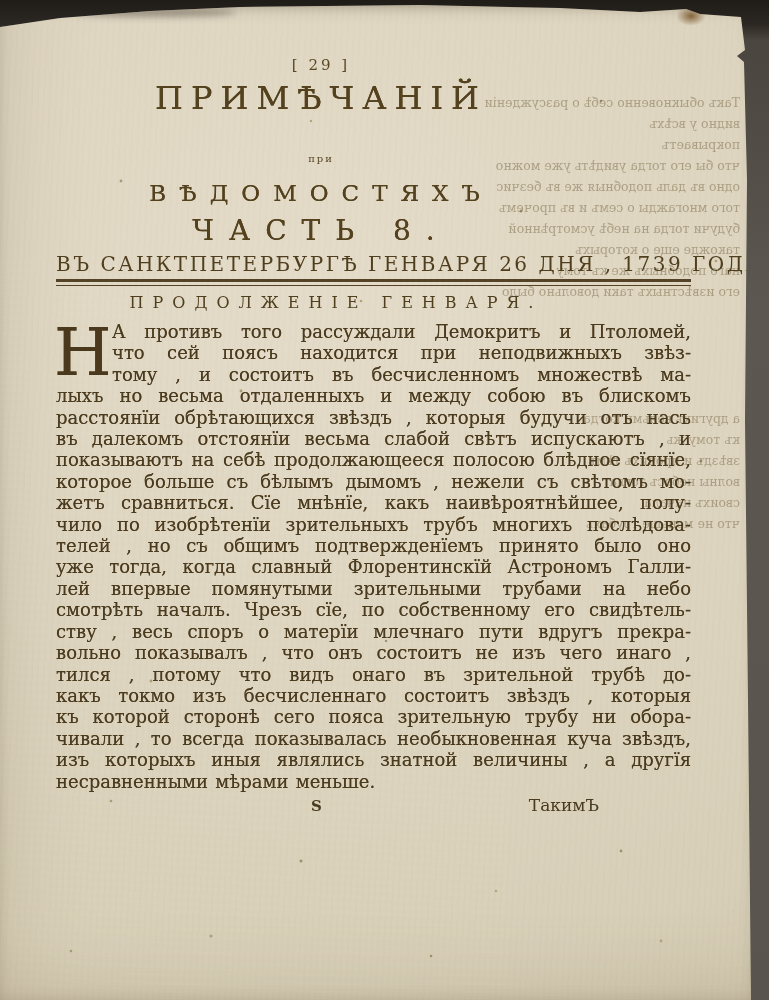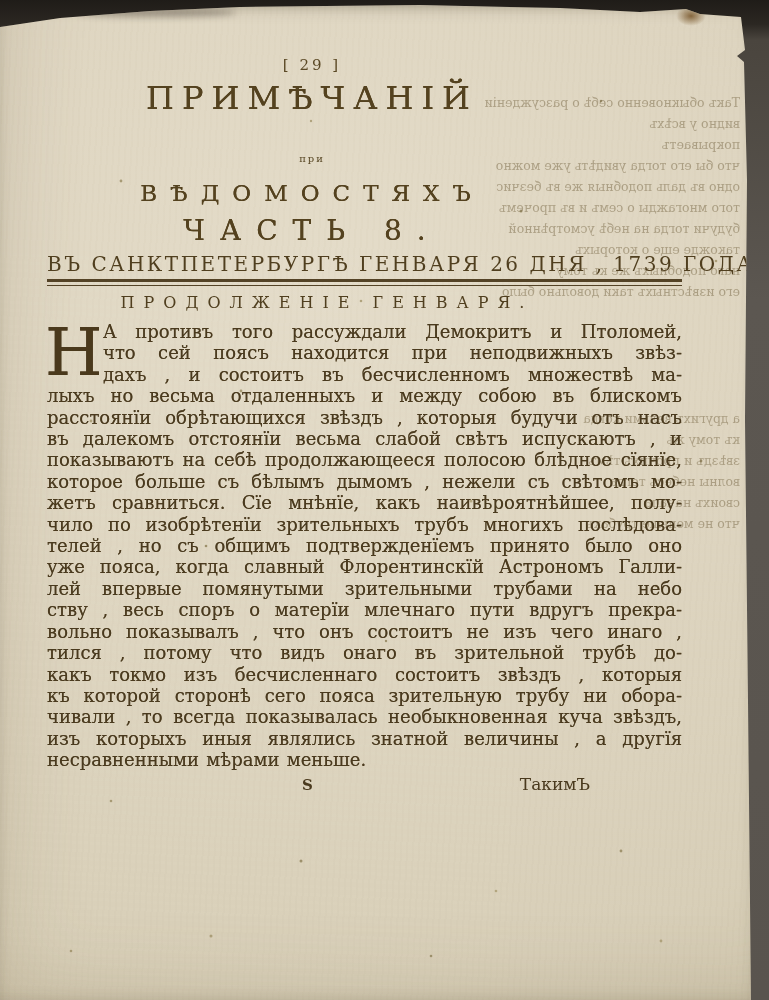--- a/index.html
+++ b/index.html
@@ -33,21 +33,21 @@
     position:absolute;inset:0;pointer-events:none;opacity:.55;
     background:
       repeating-linear-gradient(93deg, rgba(120,105,70,.035) 0 2px, transparent 2px 6px),
       repeating-linear-gradient(3deg, rgba(255,255,255,.03) 0 3px, transparent 3px 8px);
     clip-path:inherit;
   }
   .stain-tr{position:absolute;left:676px;top:6px;width:30px;height:20px;
     background:radial-gradient(ellipse at center, rgba(112,76,30,.8) 0%, rgba(112,76,30,0) 70%);}
   .smudge-tl{position:absolute;left:76px;top:8px;width:160px;height:9px;border-radius:50%;
     background:rgba(52,44,33,.35);filter:blur(3px);}
-  .content{position:absolute;left:47px;top:0;width:635px;color:#4c3b1e;}
+  .content{position:absolute;left:56px;top:0;width:635px;color:#4c3b1e;}
   .center-col{width:530px;margin:0 auto 0 0;text-align:center;}
   .pageno{margin-top:56px;font-size:15px;letter-spacing:3px;color:#5a4824;}
   .title{font-size:32px;line-height:48px;letter-spacing:8px;color:#54421f;
     text-shadow:0 0 .6px #54421f;white-space:nowrap;}
   .pri{margin-top:28px;font-size:10px;line-height:18px;letter-spacing:2px;color:#564522;}
   .vedom{margin-top:12px;font-size:23px;line-height:27px;letter-spacing:13px;color:#54421f;text-shadow:0 0 .4px #54421f;}
   .part{margin-top:10px;font-size:28px;line-height:28px;letter-spacing:15px;color:#54421f;text-shadow:0 0 .4px #54421f;}
   .dateline{margin-top:9px;font-size:20px;line-height:20px;letter-spacing:2.5px;color:#503f1f;white-space:nowrap;}
   .rule{margin-top:5px;height:3px;border-top:3.5px solid #544326;border-bottom:1.3px solid #544326;}
   .sect{margin-top:6px;font-size:16px;line-height:22px;letter-spacing:9px;color:#503f1f;text-align:center;width:560px;white-space:nowrap;}
@@ -105,31 +105,32 @@
     </div>
     <div class="dateline">ВЪ САНКТПЕТЕРБУРГѢ ГЕНВАРЯ 26 ДНЯ , 1739 ГОДА.</div>
     <div class="rule"></div>
     <div class="sect">ПРОДОЛЖЕНІЕ ГЕНВАРЯ.</div>
 
     <div class="bodytext">
       <span class="dropcap">Н</span>
       <div class="lines">
           <div class="bodyline">А противъ того рассуждали Демокритъ и Птоломей,</div>
           <div class="bodyline">что сей поясъ находится при неподвижныхъ звѣз-</div>
-          <div class="bodyline">дахъ , и состоитъ въ бесчисленномъ множествѣ ма-</div>
+          <div class="bodyline">тому , и состоитъ въ бесчисленномъ множествѣ ма-</div>
           <div class="bodyline">лыхъ но весьма отдаленныхъ и между собою въ блискомъ</div>
           <div class="bodyline">расстоянїи обрѣтающихся звѣздъ , которыя будучи отъ насъ</div>
           <div class="bodyline">въ далекомъ отстоянїи весьма слабой свѣтъ испускаютъ , и</div>
           <div class="bodyline">показываютъ на себѣ продолжающееся полосою блѣдное сїянїе,</div>
           <div class="bodyline">которое больше съ бѣлымъ дымомъ , нежели съ свѣтомъ мо-</div>
           <div class="bodyline">жетъ сравниться. Сїе мнѣнїе, какъ наивѣроятнѣйшее, полу-</div>
           <div class="bodyline">чило по изобрѣтенїи зрительныхъ трубъ многихъ послѣдова-</div>
           <div class="bodyline">телей , но съ общимъ подтвержденїемъ принято было оно</div>
-          <div class="bodyline">уже пояса, когда славный Флорентинскїй Астрономъ Галли-</div>
+          <div class="bodyline">уже тогда, когда славный Флорентинскїй Астрономъ Галли-</div>
           <div class="bodyline">лей впервые помянутыми зрительными трубами на небо</div>
+          <div class="bodyline">смотрѣть началъ. Чрезъ сїе, по собственному его свидѣтель-</div>
           <div class="bodyline">ству , весь споръ о матерїи млечнаго пути вдругъ прекра-</div>
           <div class="bodyline">вольно показывалъ , что онъ состоитъ не изъ чего инаго ,</div>
           <div class="bodyline">тился , потому что видъ онаго въ зрительной трубѣ до-</div>
           <div class="bodyline">какъ токмо изъ бесчисленнаго состоитъ звѣздъ , которыя</div>
           <div class="bodyline">къ которой сторонѣ сего пояса зрительную трубу ни обора-</div>
           <div class="bodyline">чивали , то всегда показывалась необыкновенная куча звѣздъ,</div>
           <div class="bodyline">изъ которыхъ иныя являлись знатной величины , а другїя</div>
           <div class="bodyline">несравненными мѣрами меньше.</div>
         </div>
     </div>

